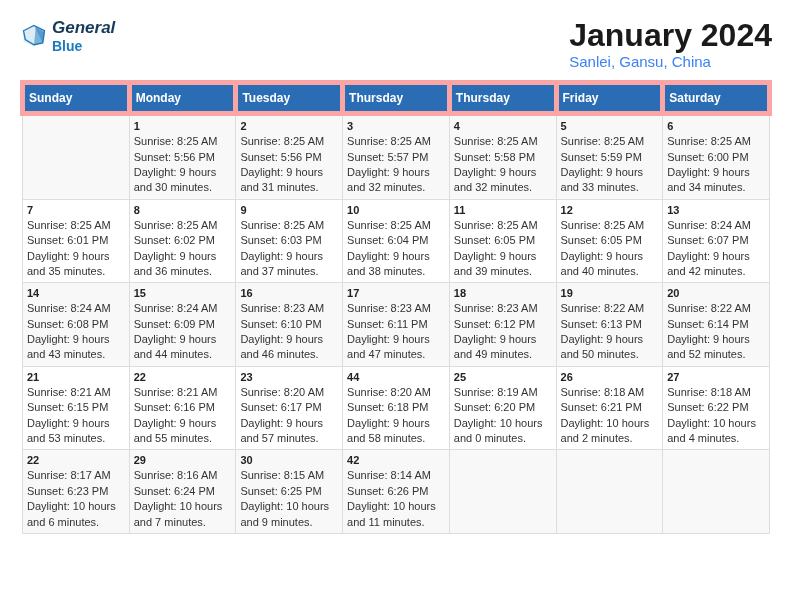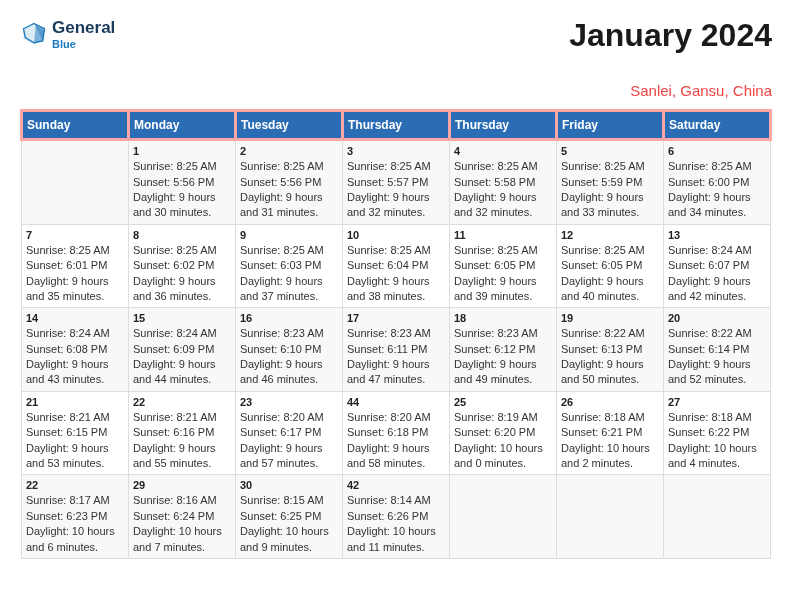--- a/index.html
+++ b/index.html
@@ -24,46 +24,44 @@
     .logo {
       display: flex;
       align-items: center;
       gap: 4px;
     }
     .logo-icon {
       width: 28px;
       height: 28px;
     }
     .title-block {
-      text-align: right;
     }
     .main-title {
       font-size: 32px;
       font-weight: bold;
       color: #1a1a1a;
       line-height: 1.1;
     }
     .subtitle {
       font-size: 15px;
-      color: #ef4444;
-      margin-top: 29px;
+      color: #3b82f6;
     }
     table {
       width: 100%;
       border-collapse: collapse;
       table-layout: fixed;
     }
     thead tr th {
       background: #2a6db5;
       color: #fff;
       font-size: 12px;
       font-weight: bold;
       padding: 6px 4px;
       text-align: left;
-      border: 3px solid #fca5a5;
+      border: 5px solid #fca5a5;
     }
     tbody tr td {
       vertical-align: top;
       padding: 4px 4px 3px 4px;
       font-size: 9.5px;
       color: #222;
       border: 1px solid #ddd;
       background: #fff;
       height: 78px;
     }
@@ -88,22 +86,22 @@
 <div class="page">
   <div class="header">
     <div class="logo">
       <svg class="logo-icon" viewBox="0 0 32 32">
         <polygon points="16,4 28,10 28,22 16,28 4,22 4,10" fill="#1a7abf" opacity="0.15"></polygon>
         <polygon points="18,6 28,12 26,24 16,26" fill="#1a7abf" opacity="0.5"></polygon>
         <polygon points="16,4 28,10 26,24 16,26 6,20 4,10" fill="none" stroke="#1a7abf" stroke-width="1.5"></polygon>
         <path d="M16 4 L28 10 L26 24" fill="#2a6db5" opacity="0.4"></path>
       </svg>
       <div>
-        <div style="font-size:17px;font-weight:bold;color:#1a3a5c;line-height:1.15;">General</div>
-        <div style="font-size:11px;font-weight:bold;color:#1a7abf;line-height:1.15;">Blue</div>
+        <div style="font-size:17px;font-weight:bold;color:#1a3a5c;line-height:1.15;font-style:italic;">General</div>
+        <div style="font-size:14px;font-weight:bold;color:#1a7abf;line-height:1.15;">Blue</div>
       </div>
     </div>
     <div class="title-block">
       <div class="main-title">January 2024</div>
       <div class="subtitle">Sanlei, Gansu, China</div>
     </div>
   </div>
 
   <table>
     <thead>

